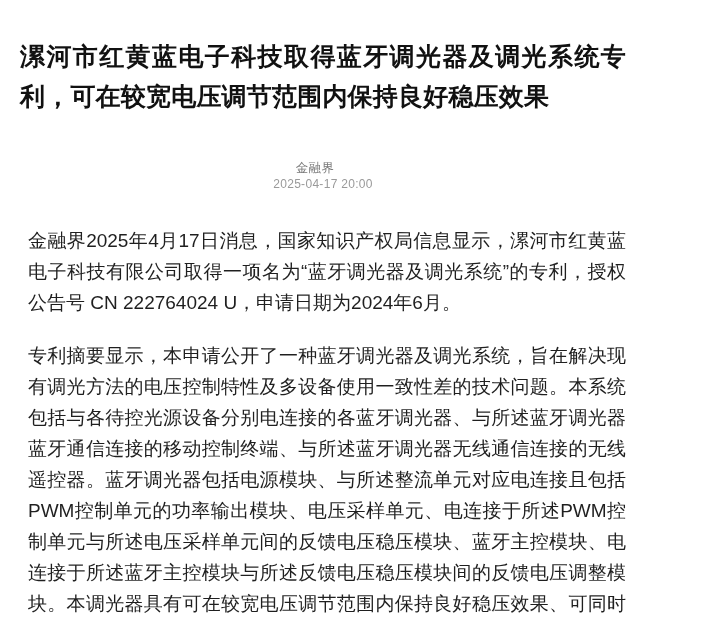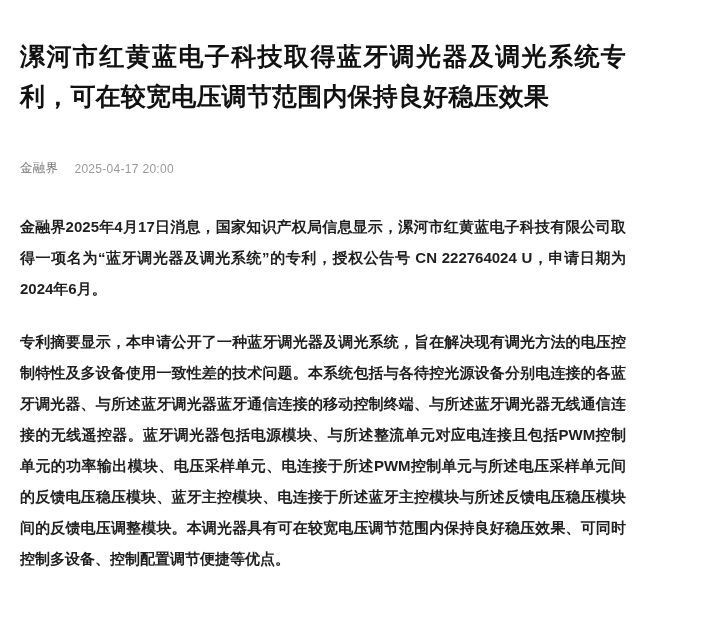--- a/index.html
+++ b/index.html
@@ -27,40 +27,40 @@
     font-weight: bold;
     letter-spacing: 0.2px;
     color: #111111;
     margin: 0 0 44px 0;
     text-align: justify;
   }
   .meta {
     display: flex;
     align-items: center;
     margin-bottom: 34px;
+    flex-direction: column;
   }
   .meta-source {
     font-size: 12.5px;
     color: #7a7a7a;
     margin-right: 16px;
     letter-spacing: 0.3px;
   }
   .meta-time {
     font-size: 12px;
     color: #9a9a9a;
     letter-spacing: 0.3px;
   }
   .body-text p {
-    font-size: 15px;
+    font-size: 19px;
     line-height: 31px;
     color: #1f1f1f;
-    margin: 0 0 22px 0;
+    margin: 0 0 22px 8px;
     text-align: justify;
     text-justify: inter-ideograph;
-    font-weight: bold;
   }
   .body-text p:last-child {
     margin-bottom: 0;
   }
 </style>
 </head>
 <body>
 
 <div class="article">
 

